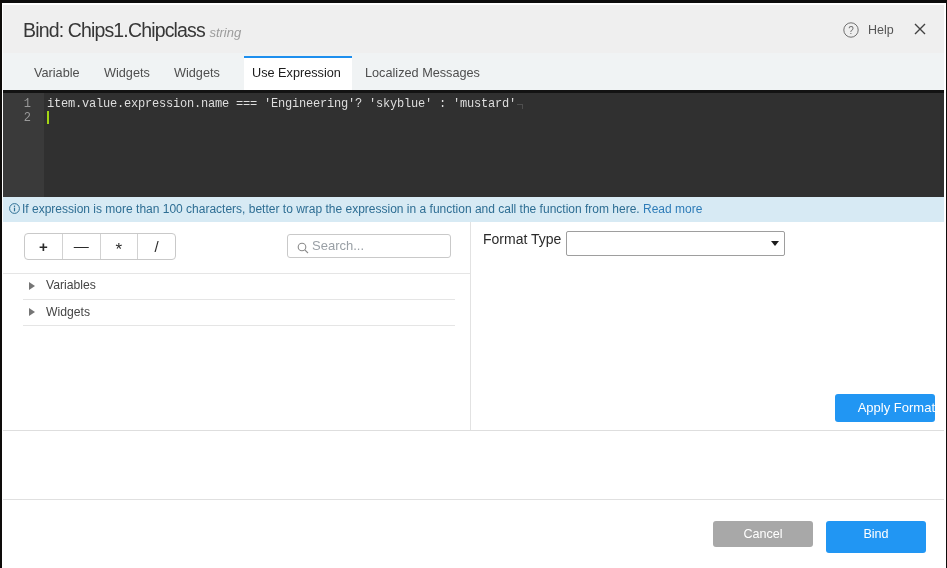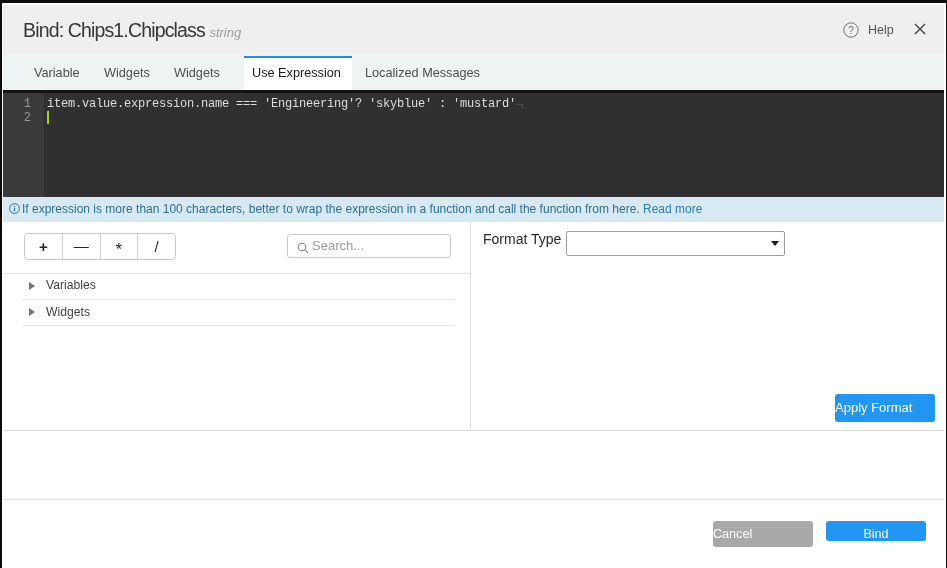--- a/index.html
+++ b/index.html
@@ -69,21 +69,21 @@
 <div class="abs" style="left:29px;top:282px;width:0;height:0;border-left:6px solid #757575;border-top:4px solid transparent;border-bottom:4px solid transparent"></div>
 <div class="abs" style="left:46px;top:272px;height:27px;line-height:27px;font-size:12.2px;color:#454545">Variables</div>
 <div class="abs" style="left:23px;top:299px;width:432px;height:1px;background:#e5e5e5"></div>
 <div class="abs" style="left:29px;top:308px;width:0;height:0;border-left:6px solid #757575;border-top:4px solid transparent;border-bottom:4px solid transparent"></div>
 <div class="abs" style="left:46px;top:299px;height:27px;line-height:27px;font-size:12.2px;color:#454545">Widgets</div>
 <div class="abs" style="left:23px;top:325px;width:432px;height:1px;background:#e5e5e5"></div>
 
 <div class="abs" style="left:483px;top:227px;height:25px;line-height:25px;font-size:14px;color:#2a2a2a">Format Type</div>
 <div class="abs" style="left:566px;top:231px;width:219px;height:25px;border:1px solid #9e9e9e;border-radius:2px;box-sizing:border-box;background:#fff"></div>
 <div class="abs" style="left:771px;top:241px;width:0;height:0;border-left:4.5px solid transparent;border-right:4.5px solid transparent;border-top:5.5px solid #1c1c1c"></div>
-<div class="abs" style="left:835px;top:394px;width:100px;height:28px;background:#2196f3;border-radius:3px;text-align:left;line-height:28px;font-size:13px;color:#fff">Apply Format</div>
+<div class="abs" style="left:835px;top:394px;width:100px;height:28px;background:#2196f3;border-radius:3px;text-align:right;line-height:28px;font-size:13px;color:#fff">Apply Format</div>
 
 <div class="abs" style="left:2px;top:499px;width:943px;height:1px;background:#e0e0e0"></div>
-<div class="abs" style="left:713px;top:521px;width:100px;height:26px;background:#a8a8a8;border-radius:3px;line-height:26px;font-size:12.6px;color:#fff">Cancel</div>
-<div class="abs" style="left:826px;top:521px;width:100px;height:20px;background:#2196f3;border-radius:3px;text-align:center;line-height:26px;font-size:12.6px;color:#fff">Bind</div>
+<div class="abs" style="left:713px;top:521px;width:100px;height:26px;background:#a8a8a8;border-radius:3px;text-align:center;line-height:26px;font-size:12.6px;color:#fff">Cancel</div>
+<div class="abs" style="left:826px;top:521px;width:100px;height:32px;background:#2196f3;border-radius:3px;text-align:center;line-height:26px;font-size:12.6px;color:#fff">Bind</div>
 
 <div class="abs" style="left:2px;top:3px;width:943px;height:1.6px;background:#fff"></div>
 <div class="abs" style="left:2px;top:3px;width:1.2px;height:565px;background:#fff"></div>
 <div class="abs" style="left:944.2px;top:3px;width:1.8px;height:565px;background:#fff"></div>
 
 </body></html>

